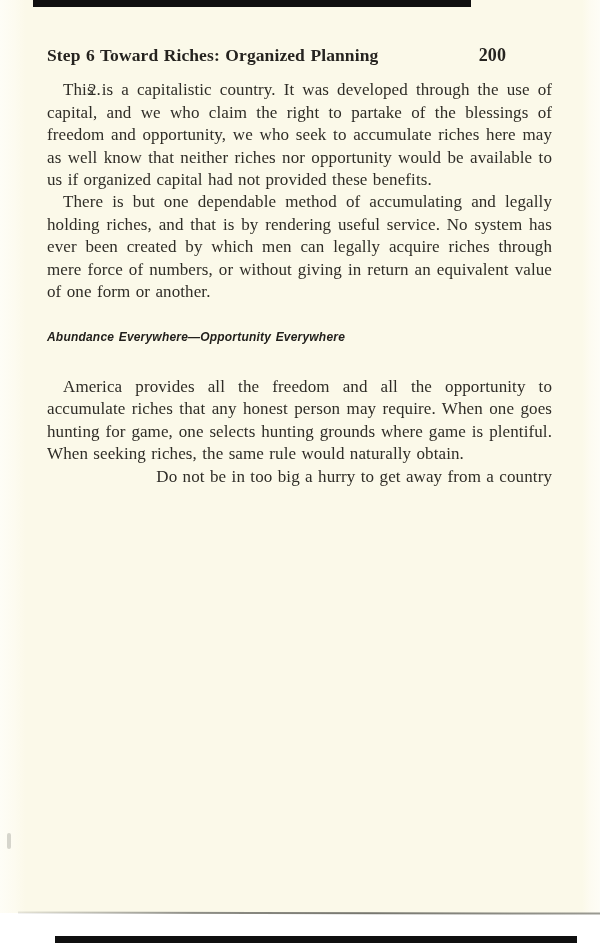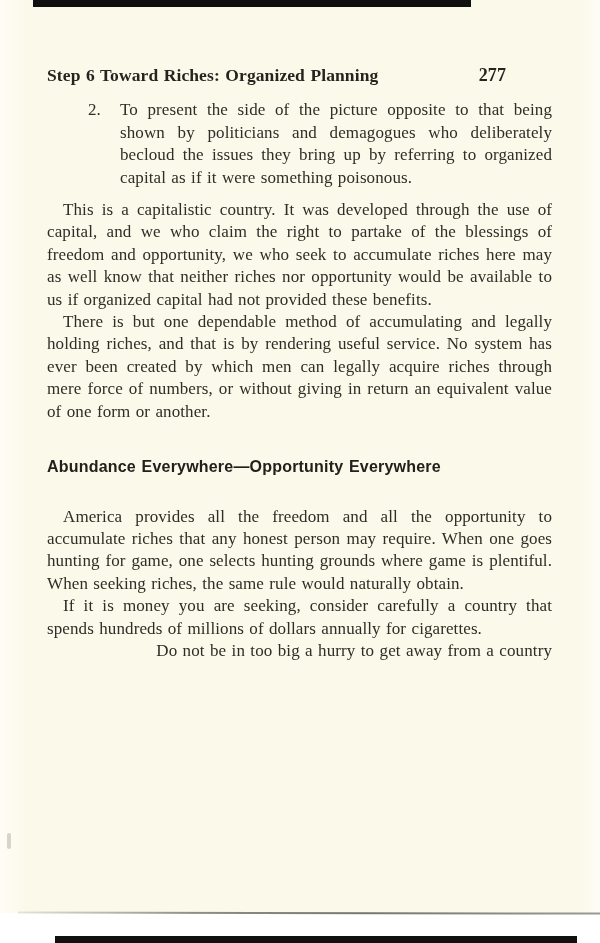--- a/index.html
+++ b/index.html
@@ -78,21 +78,20 @@
     word-spacing: 1px;
   }
   .running-header {
     display: flex;
     justify-content: space-between;
     align-items: flex-start;
     font-weight: bold;
     color: #262420;
     font-size: 17.5px;
     margin-bottom: 13px;
-    margin-top: 20px;
   }
   .running-header .folio {
     padding-right: 46px;
     font-size: 18px;
   }
   .numbered-item {
     position: relative;
     padding-left: 73px;
     text-align: justify;
   }
@@ -103,60 +102,59 @@
   .numbered-item p { margin: 0; }
   p.body-para {
     margin: 0;
     text-align: justify;
     text-indent: 16px;
     font-family: Liberation Serif, serif;
   }
   p.body-para.after-list { margin-top: 10px; }
   p.last-line-only { text-align: right; }
   .section-heading {
-    margin: 33px 0 27px 0;
+    margin: 23px 0 27px 0;
     font-family: "Liberation Sans", sans-serif;
     font-weight: bold;
-    font-size: 16px;
+    font-size: 12px;
     letter-spacing: 0.2px;
     color: #22201c;
+    font-style: italic;
   }
 </style>
 </head>
 <body>
 
 <div class="viewport">
 
   <div class="page-surface">
     <div class="edge-left"></div>
     <div class="edge-right"></div>
     <div class="edge-smudge"></div>
 
     <div class="content">
 
       <div class="running-header">
         <span class="title">Step 6 Toward Riches: Organized Planning</span>
-        <span class="folio">277</span>
+        <span class="folio">200</span>
       </div>
 
       <div class="numbered-item">
         <span class="marker">2.</span>
-        <p>To present the side of the picture opposite to that being shown by politicians and demagogues who deliberately becloud the issues they bring up by referring to organized capital as if it were something poisonous.</p>
       </div>
 
       <p class="body-para after-list">This is a capitalistic country. It was developed through the use of capital, and we who claim the right to partake of the blessings of freedom and opportunity, we who seek to accumulate riches here may as well know that neither riches nor opportunity would be available to us if organized capital had not provided these benefits.</p>
 
       <p class="body-para">There is but one dependable method of accumulating and legally holding riches, and that is by rendering useful service. No system has ever been created by which men can legally acquire riches through mere force of numbers, or without giving in return an equivalent value of one form or another.</p>
 
       <h2 class="section-heading">Abundance Everywhere—Opportunity Everywhere</h2>
 
       <p class="body-para">America provides all the freedom and all the opportunity to accumulate riches that any honest person may require. When one goes hunting for game, one selects hunting grounds where game is plentiful. When seeking riches, the same rule would naturally obtain.</p>
 
 
-      <p class="body-para">If it is money you are seeking, consider carefully a country that spends hundreds of millions of dollars annually for cigarettes.</p>
 
       <p class="body-para last-line-only">Do not be in too big a hurry to get away from a country</p>
 
     </div>
   </div>
 
   <div class="page-bottom-rule"></div>
   <div class="scan-bar-top"></div>
   <div class="scan-bar-bottom"></div>
 

